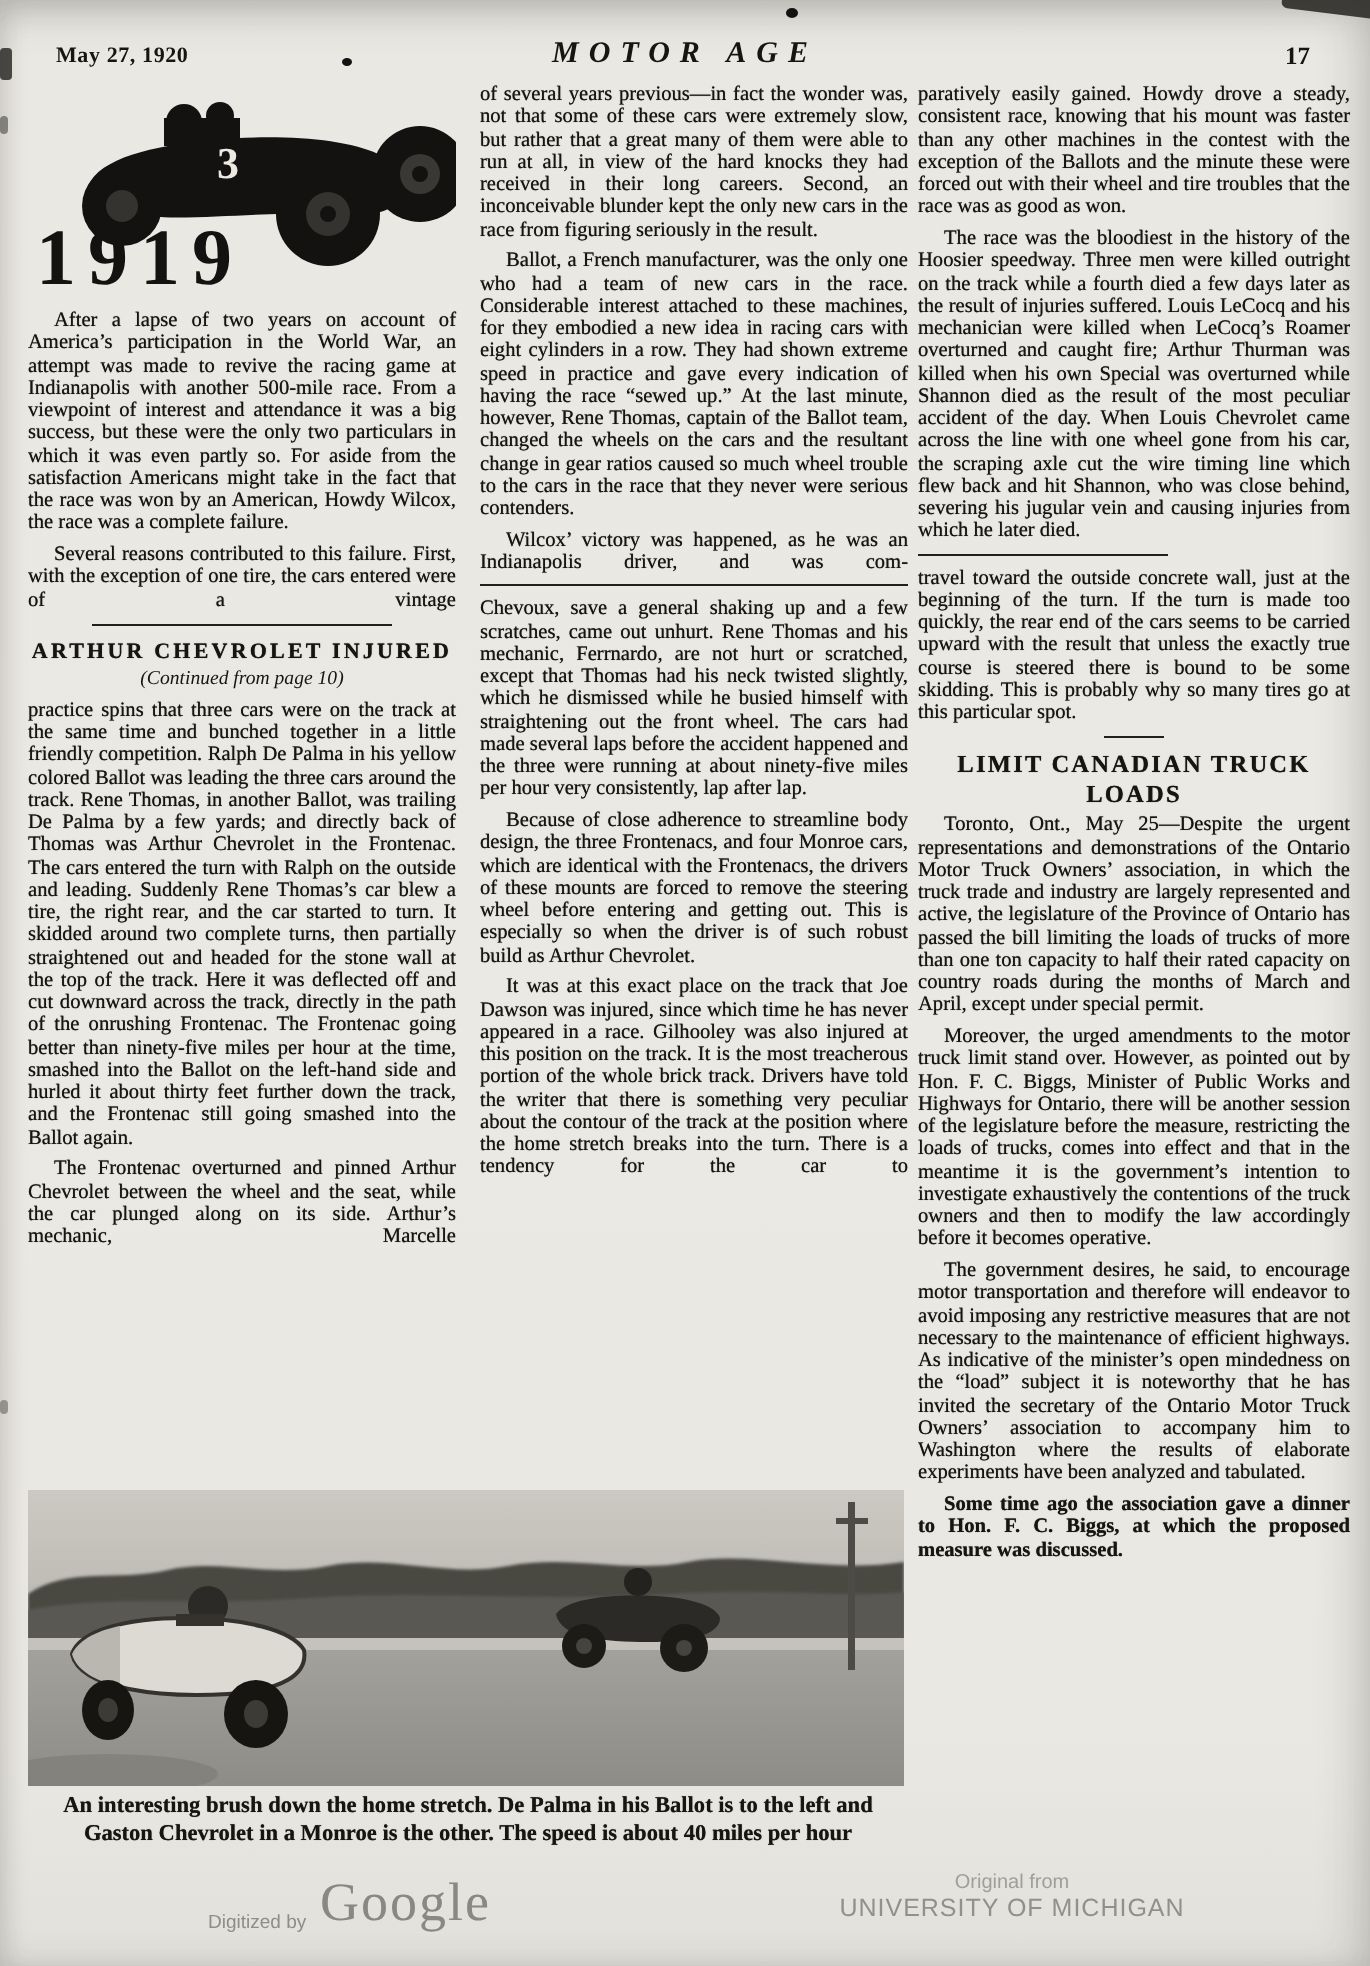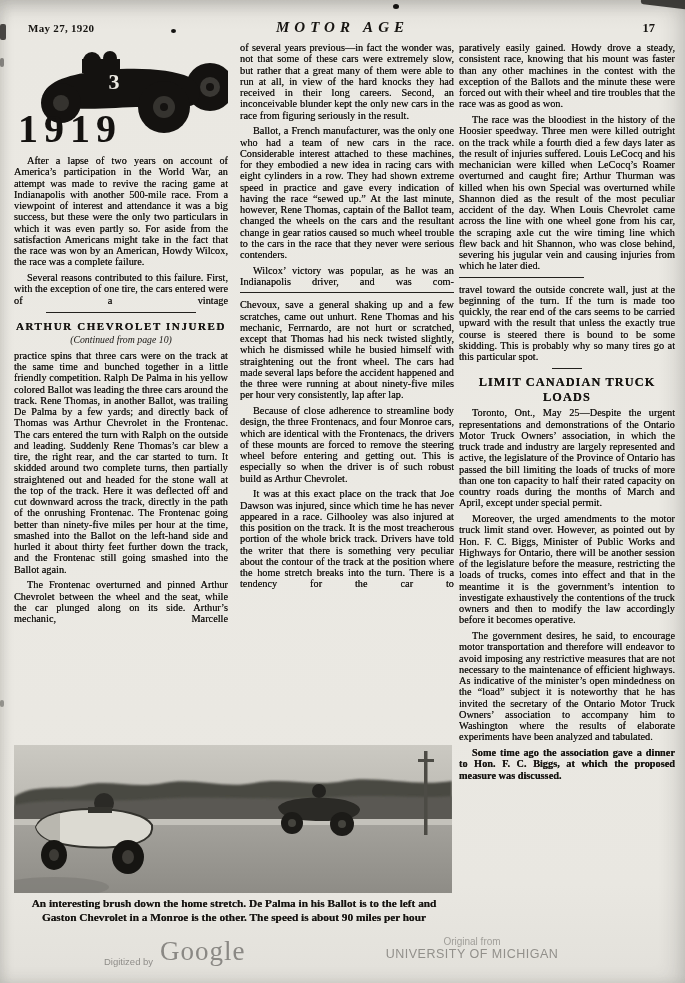--- a/index.html
+++ b/index.html
@@ -39,21 +39,21 @@
   
   .photo { position:absolute; left:14px; top:745px; width:438px; height:148px; }
   .caption {
     position:absolute; left:16px; top:897px; width:436px;
     font-size:11.3px; line-height:13.5px; font-weight:bold; text-align:center;
     text-shadow:0 0 .35px rgba(20,18,15,.8);
   }
   
   .digitized { position:absolute; left:104px; top:956px; font-size:9.5px; color:#8f8d89; font-family:"Liberation Sans",sans-serif; }
   .google { position:absolute; left:160px; top:936px; font-size:27px; color:#8a8884; letter-spacing:1px; font-family:"Liberation Serif",serif; }
-  .orig-wrap { position:absolute; left:372px; top:936px; width:200px; text-align:center; font-family:"Liberation Sans","DejaVu Sans",sans-serif; }
+  .orig-wrap { position:absolute; left:406px; top:936px; width:200px; text-align:center; font-family:"Liberation Sans","DejaVu Sans",sans-serif; }
   .orig-from { font-size:10px; color:#a09e99; }
   .orig-univ { font-size:12.5px; color:#92908b; letter-spacing:.5px; }
   
   .art { position:absolute; background:#2e2c29; }
   .dot { position:absolute; background:#131210; border-radius:50%; }
 </style>
 </head>
 <body>
 
 <div class="page">
@@ -98,21 +98,21 @@
     <div class="rule-center"></div>
     <h2 class="head1">ARTHUR CHEVROLET INJURED</h2>
     <div class="cont-note">(Continued from page 10)</div>
     <p>practice spins that three cars were on the track at the same time and bunched together in a little friendly competition. Ralph De Palma in his yellow colored Ballot was leading the three cars around the track. Rene Thomas, in another Ballot, was trailing De Palma by a few yards; and directly back of Thomas was Arthur Chevrolet in the Frontenac. The cars entered the turn with Ralph on the outside and leading. Suddenly Rene Thomas’s car blew a tire, the right rear, and the car started to turn. It skidded around two complete turns, then partially straightened out and headed for the stone wall at the top of the track. Here it was deflected off and cut downward across the track, directly in the path of the onrushing Frontenac. The Frontenac going better than ninety-five miles per hour at the time, smashed into the Ballot on the left-hand side and hurled it about thirty feet further down the track, and the Frontenac still going smashed into the Ballot again.</p>
     <p class="ind full">The Frontenac overturned and pinned Arthur Chevrolet between the wheel and the seat, while the car plunged along on its side. Arthur’s mechanic, Marcelle</p>
   </div>
 
   <div class="col col2">
     <p>of several years previous—in fact the wonder was, not that some of these cars were extremely slow, but rather that a great many of them were able to run at all, in view of the hard knocks they had received in their long careers. Second, an inconceivable blunder kept the only new cars in the race from figuring seriously in the result.</p>
     <p class="ind">Ballot, a French manufacturer, was the only one who had a team of new cars in the race. Considerable interest attached to these machines, for they embodied a new idea in racing cars with eight cylinders in a row. They had shown extreme speed in practice and gave every indication of having the race “sewed up.” At the last minute, however, Rene Thomas, captain of the Ballot team, changed the wheels on the cars and the resultant change in gear ratios caused so much wheel trouble to the cars in the race that they never were serious contenders.</p>
-    <p class="ind full">Wilcox’ victory was popular, as he was an Indianapolis driver, and was com-</p>
+    <p class="ind full">Wilcox’ victory was happened, as he was an Indianapolis driver, and was com-</p>
     <div class="rule-full"></div>
     <p>Chevoux, save a general shaking up and a few scratches, came out unhurt. Rene Thomas and his mechanic, Ferrnardo, are not hurt or scratched, except that Thomas had his neck twisted slightly, which he dismissed while he busied himself with straightening out the front wheel. The cars had made several laps before the accident happened and the three were running at about ninety-five miles per hour very consistently, lap after lap.</p>
     <p class="ind">Because of close adherence to streamline body design, the three Frontenacs, and four Monroe cars, which are identical with the Frontenacs, the drivers of these mounts are forced to remove the steering wheel before entering and getting out. This is especially so when the driver is of such robust build as Arthur Chevrolet.</p>
     <p class="ind full">It was at this exact place on the track that Joe Dawson was injured, since which time he has never appeared in a race. Gilhooley was also injured at this position on the track. It is the most treacherous portion of the whole brick track. Drivers have told the writer that there is something very peculiar about the contour of the track at the position where the home stretch breaks into the turn. There is a tendency for the car to</p>
   </div>
 
   <div class="col col3">
     <p>paratively easily gained. Howdy drove a steady, consistent race, knowing that his mount was faster than any other machines in the contest with the exception of the Ballots and the minute these were forced out with their wheel and tire troubles that the race was as good as won.</p>
     <p class="ind">The race was the bloodiest in the history of the Hoosier speedway. Three men were killed outright on the track while a fourth died a few days later as the result of injuries suffered. Louis LeCocq and his mechanician were killed when LeCocq’s Roamer overturned and caught fire; Arthur Thurman was killed when his own Special was overturned while Shannon died as the result of the most peculiar accident of the day. When Louis Chevrolet came across the line with one wheel gone from his car, the scraping axle cut the wire timing line which flew back and hit Shannon, who was close behind, severing his jugular vein and causing injuries from which he later died.</p>
     <div class="rule-part"></div>
@@ -166,21 +166,21 @@
       <path d="M6,30 C10,18 34,12 62,12 C92,12 116,18 122,28 C124,40 112,48 84,50 C52,52 10,48 6,30 Z" fill="#dcdad2" stroke="#33322d" stroke-width="2"></path>
       <path d="M6,30 C10,22 20,18 30,16 L30,46 C18,44 8,38 6,30 Z" fill="#b9b7af"></path>
       <ellipse cx="24" cy="58" rx="13" ry="15" fill="#161512"></ellipse>
       <ellipse cx="24" cy="58" rx="5" ry="6" fill="#3d3b36"></ellipse>
       <ellipse cx="98" cy="60" rx="16" ry="17" fill="#161512"></ellipse>
       <ellipse cx="98" cy="60" rx="6" ry="7" fill="#3d3b36"></ellipse>
       <rect x="58" y="10" width="24" height="6" fill="#33322d"></rect>
     </g>
   </svg>
 
-  <div class="caption">An interesting brush down the home stretch.  De Palma in his Ballot is to the left and Gaston Chevrolet in a Monroe is the other.  The speed is about 90 miles per hour</div>
+  <div class="caption">An interesting brush down the home stretch.  De Palma in his Ballot is to the left and Gaston Chevrolet in a Monroe is the other.  The speed is about 40 miles per hour</div>
 
   <div class="digitized">Digitized by</div>
   <div class="google">Google</div>
   <div class="orig-wrap">
     <div class="orig-from">Original from</div>
     <div class="orig-univ">UNIVERSITY OF MICHIGAN</div>
   </div>
 
 </div>
 

